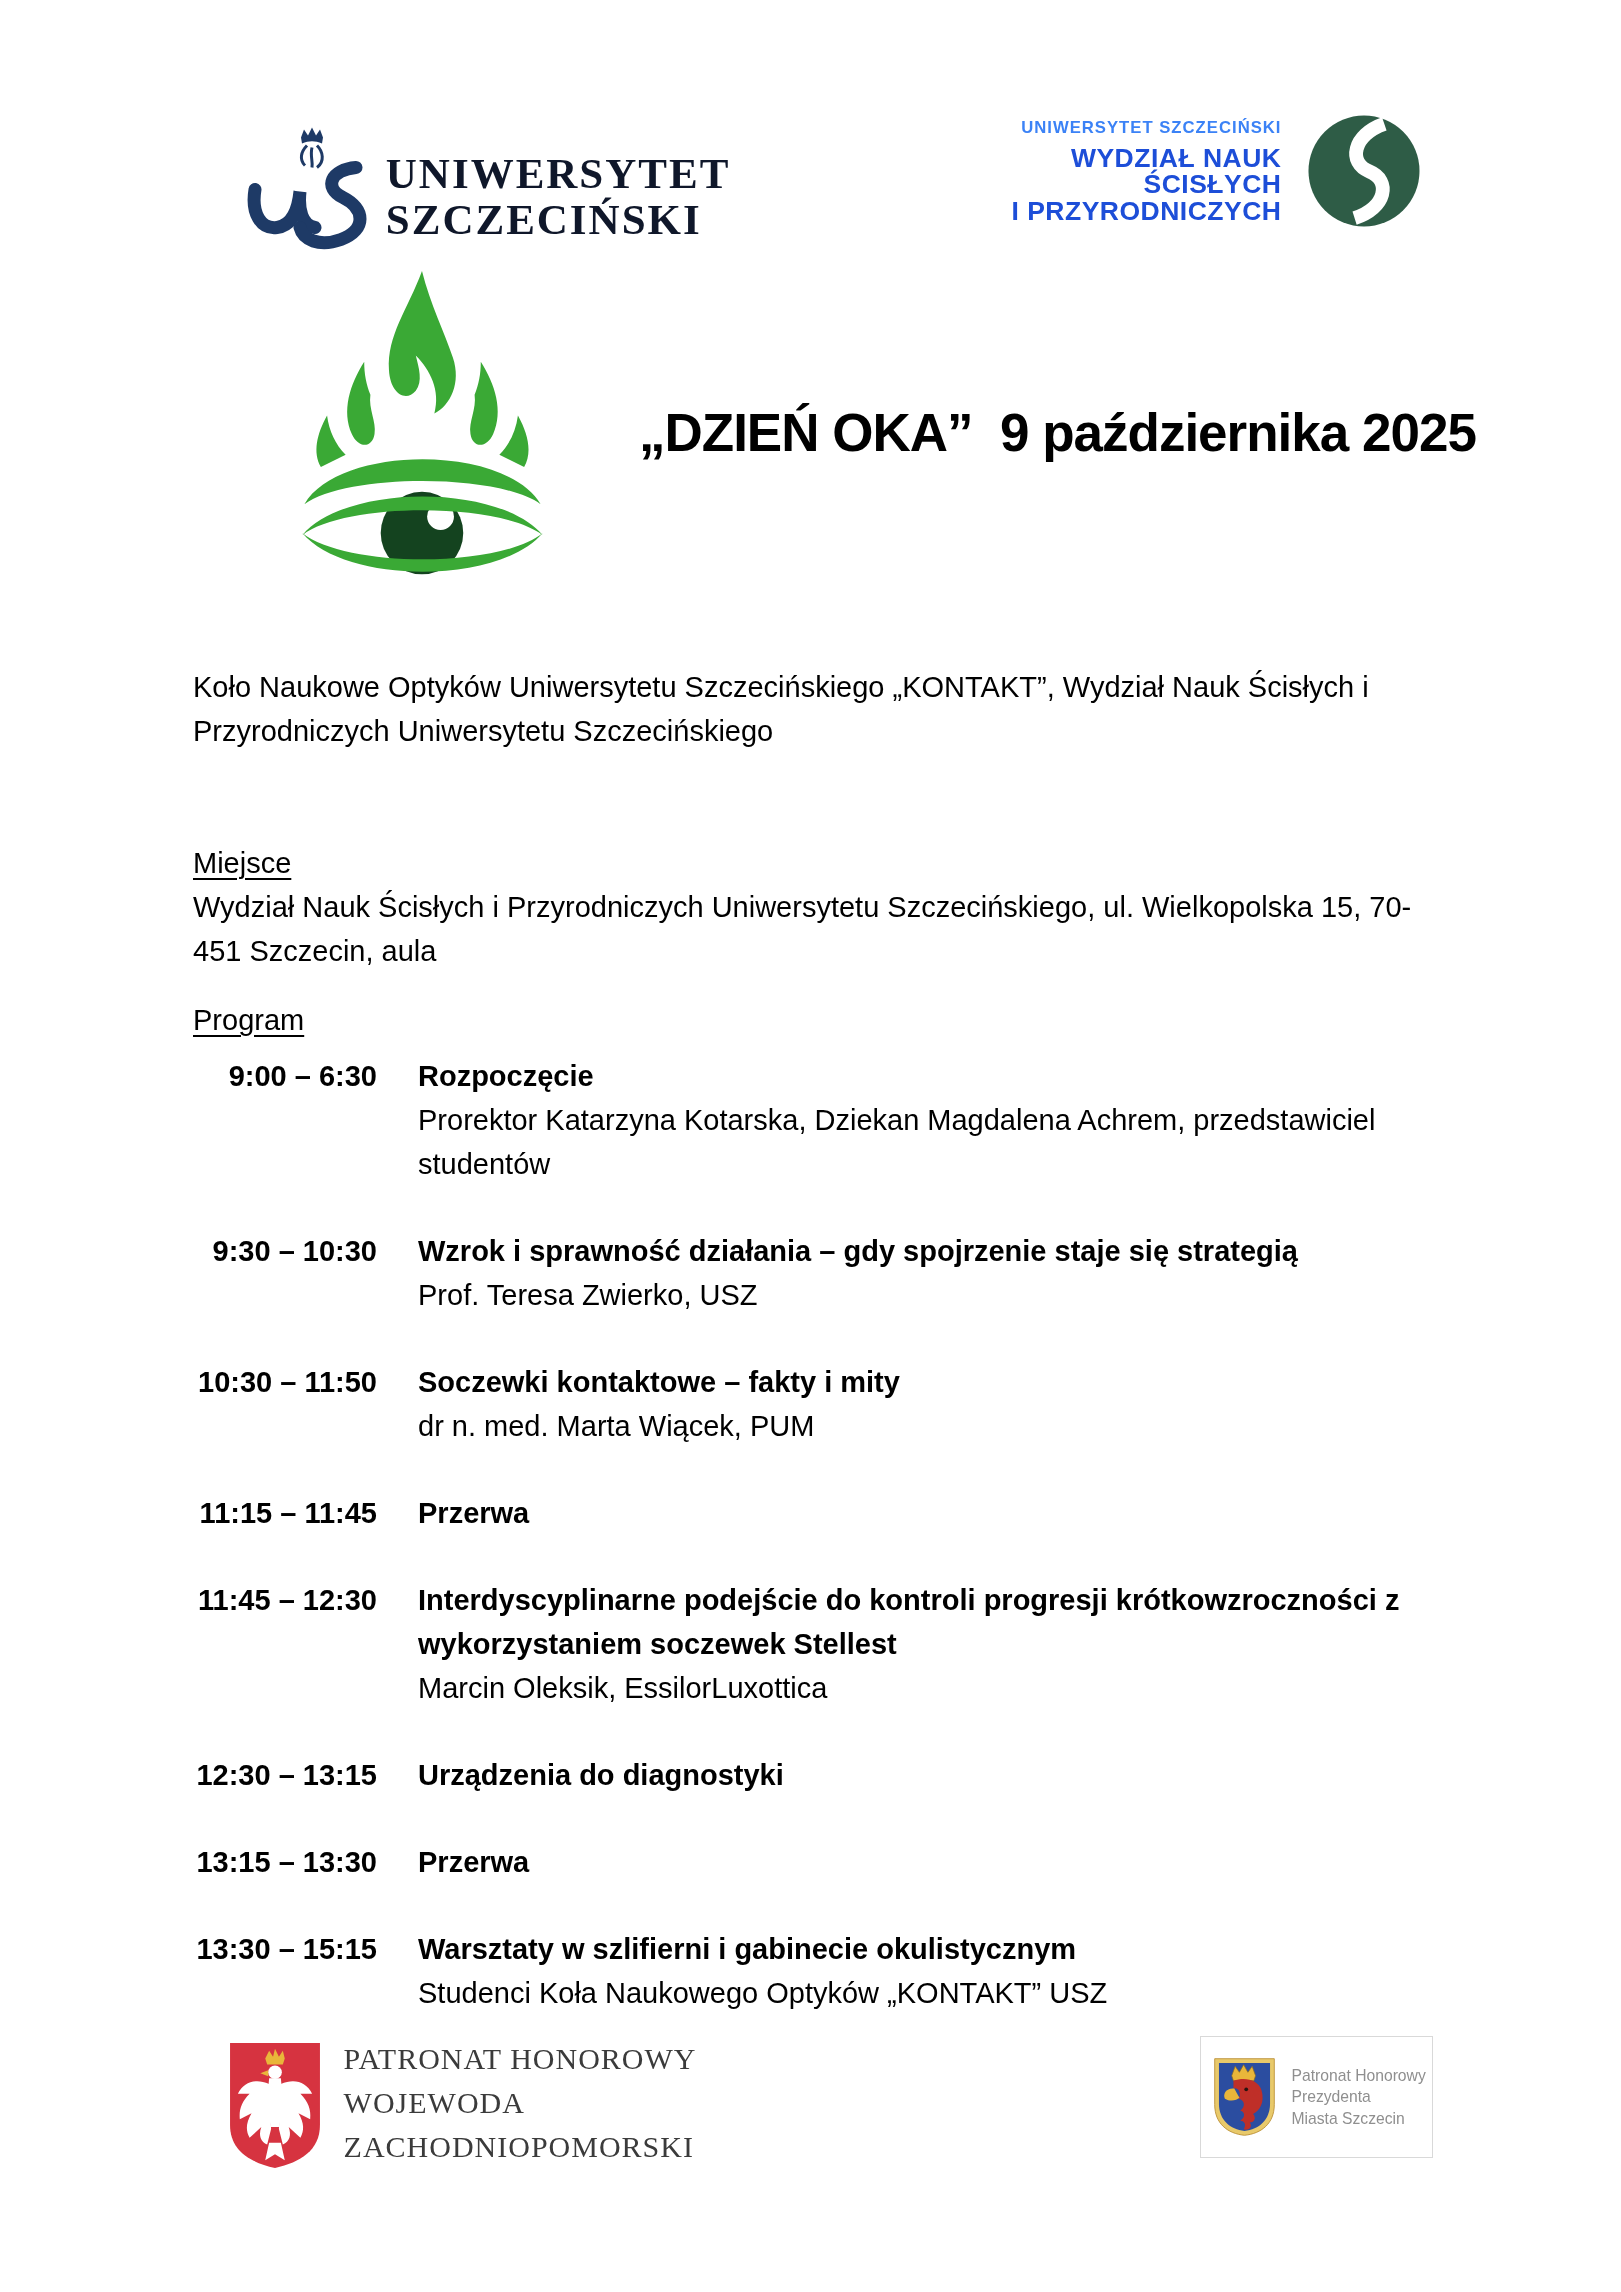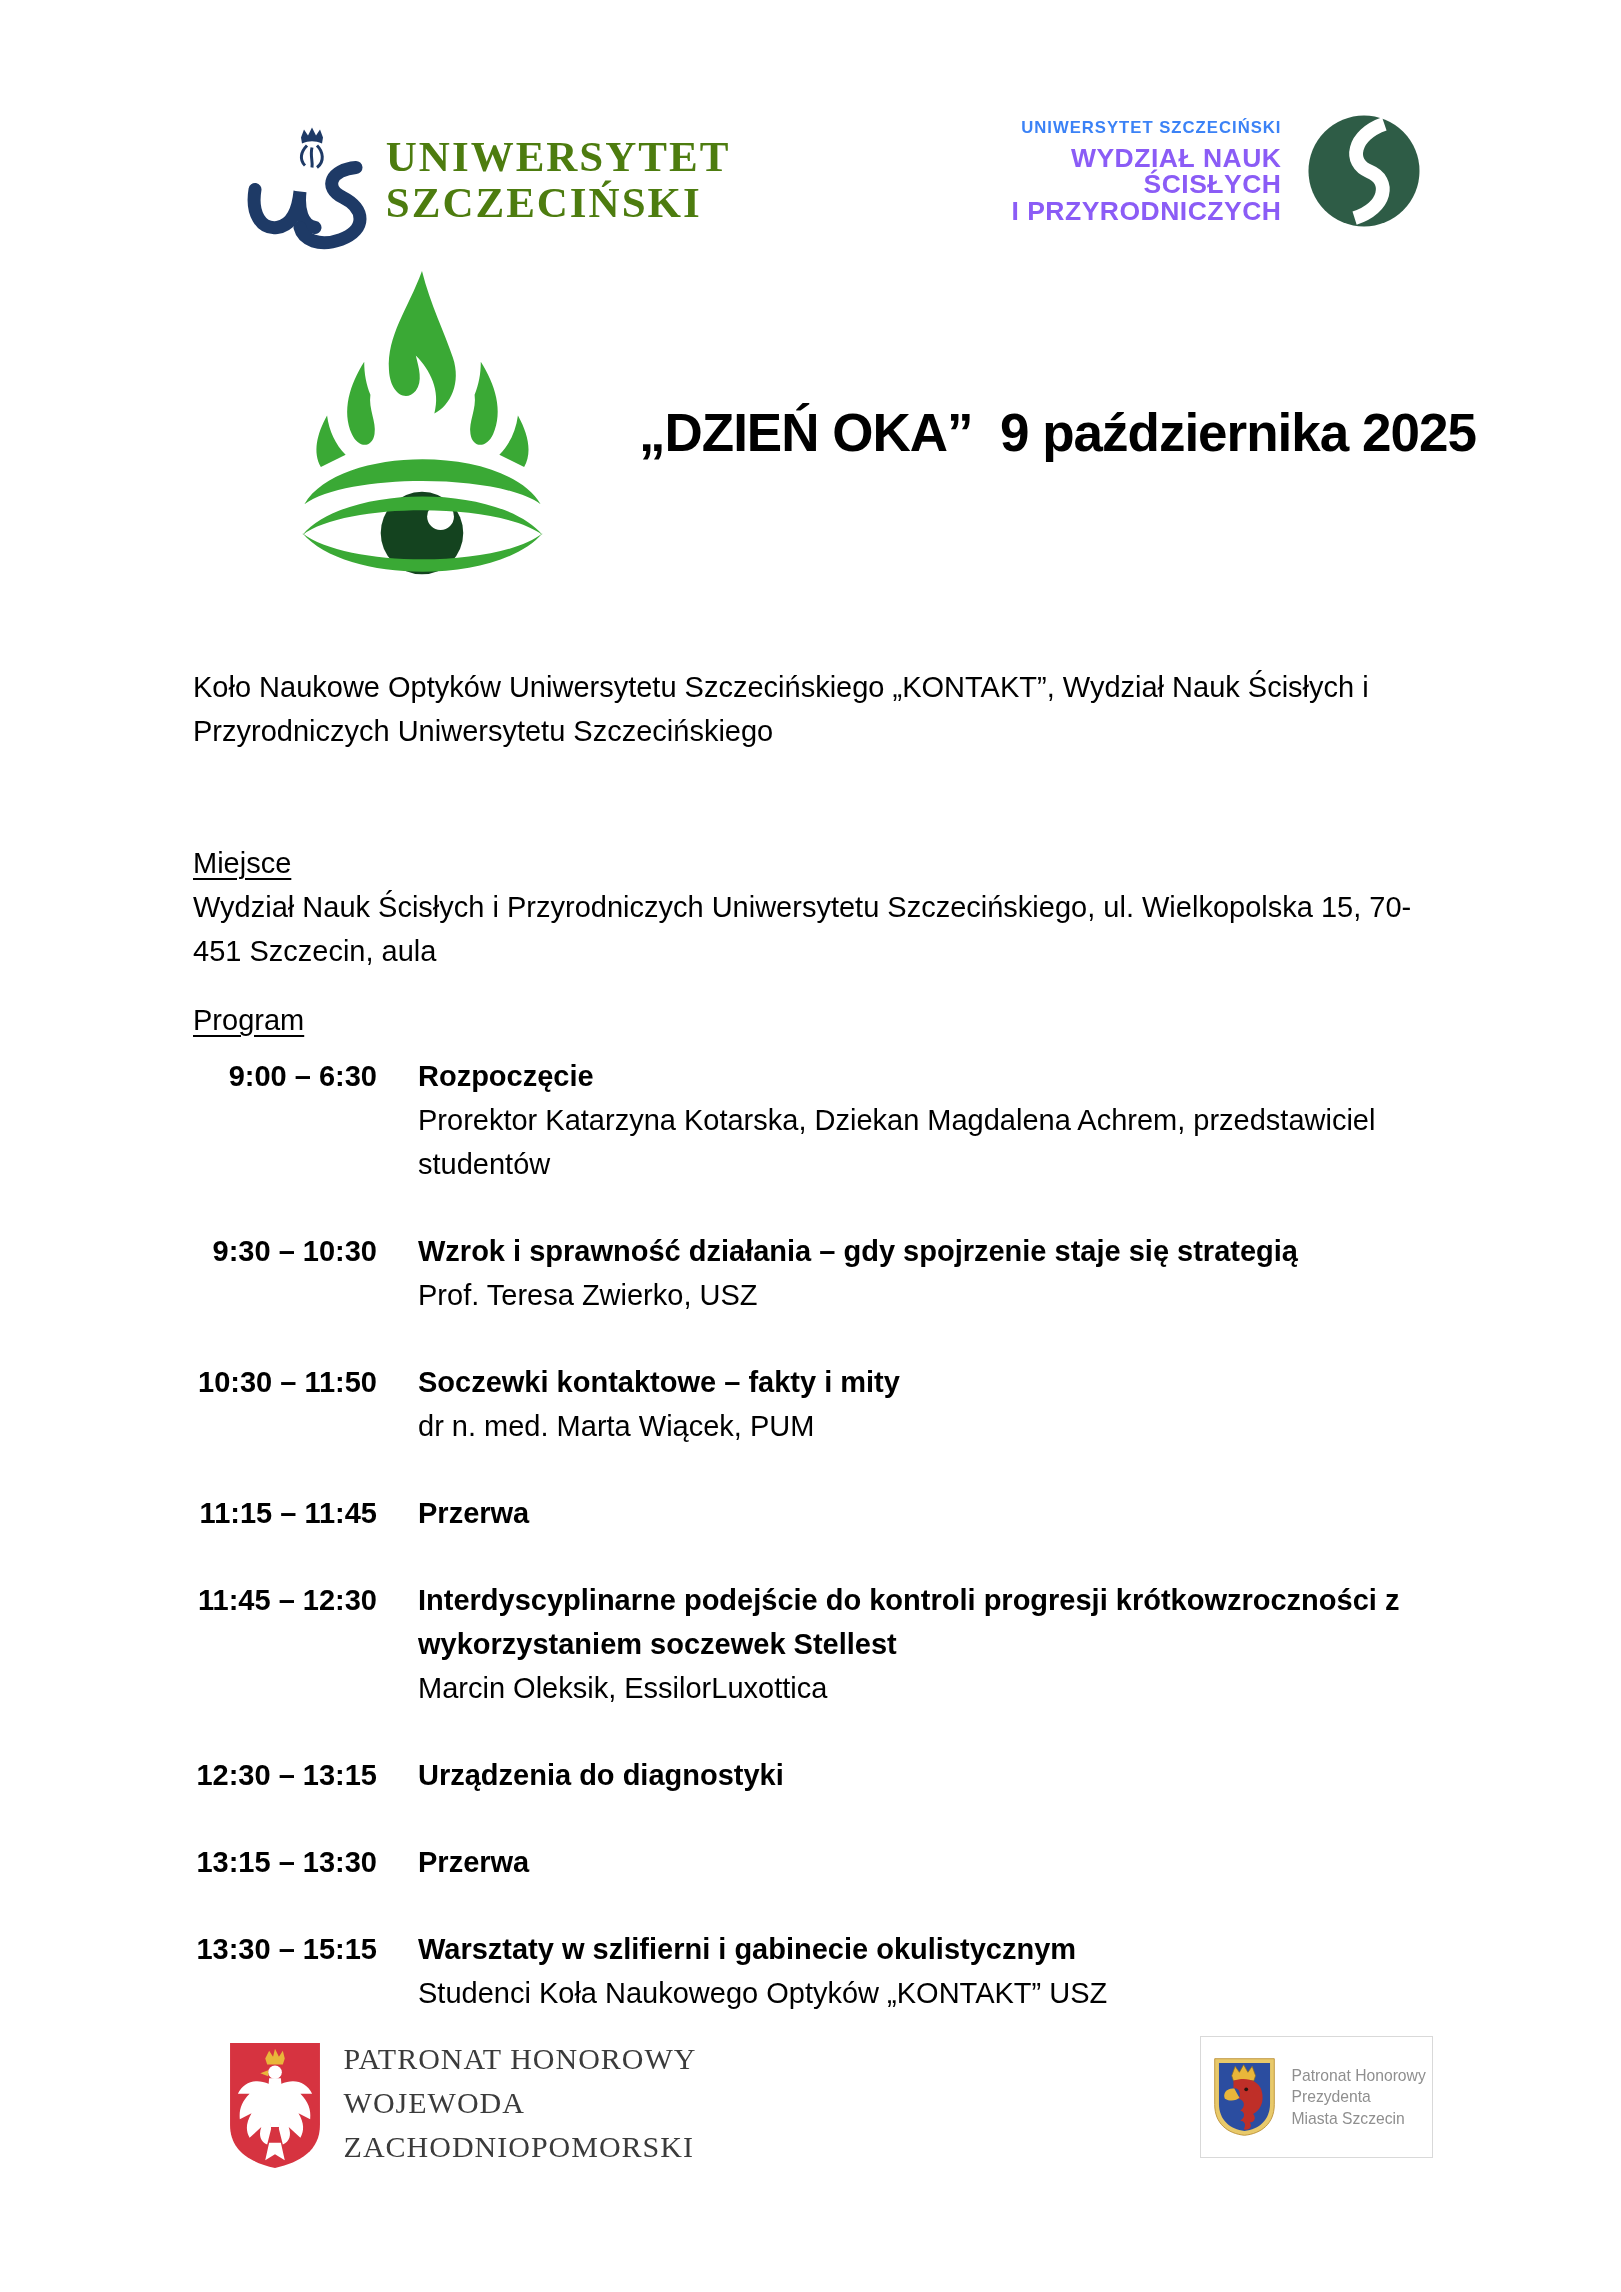--- a/index.html
+++ b/index.html
@@ -3,27 +3,27 @@
 <meta charset="utf-8">
 <style>
   html,body{margin:0;padding:0;}
   body{
     width:1621px;height:2293px;position:relative;background:#ffffff;
     font-family:"Liberation Sans", sans-serif;color:#000;overflow:hidden;
   }
   
   .header-left{position:absolute;left:243px;top:125px;display:flex;align-items:flex-start;gap:7.8px;}
   .us-monogram{width:135px;height:125px;}
-  .us-name{font-family:"Liberation Serif", serif;color:#4d7c0f;font-size:43px;line-height:46px;
-           letter-spacing:2px;font-weight:bold;margin-top:9px;}
+  .us-name{font-family:"Liberation Serif", serif;color:#0f172a;font-size:43px;line-height:46px;
+           letter-spacing:2px;font-weight:bold;margin-top:26px;}
   .header-right{position:absolute;left:931px;top:114px;width:490px;display:flex;
                 justify-content:flex-end;align-items:center;gap:25.5px;}
   .faculty-text{text-align:right;}
   .faculty-super{font-size:16.7px;letter-spacing:1px;color:#3b82f6;margin-bottom:6.9px;font-weight:bold;}
-  .faculty-line{font-size:26.5px;line-height:26.5px;color:#8b5cf6;font-weight:bold;letter-spacing:0.5px;}
+  .faculty-line{font-size:26.5px;line-height:26.5px;color:#1d4ed8;font-weight:bold;letter-spacing:0.5px;}
   .faculty-circle{width:114px;height:114px;flex:0 0 auto;}
   
   .flame-eye{position:absolute;left:296px;top:271px;width:253px;height:325px;}
   
   .event-title{position:absolute;left:639px;top:402px;font-size:53px;font-weight:bold;
                letter-spacing:-1px;white-space:pre;}
   
   .section{position:absolute;left:193px;font-size:29px;line-height:44px;}
   .section-heading{text-decoration:underline;text-decoration-thickness:2px;text-underline-offset:4.9px;}
   .section-body{max-width:1245px;}

